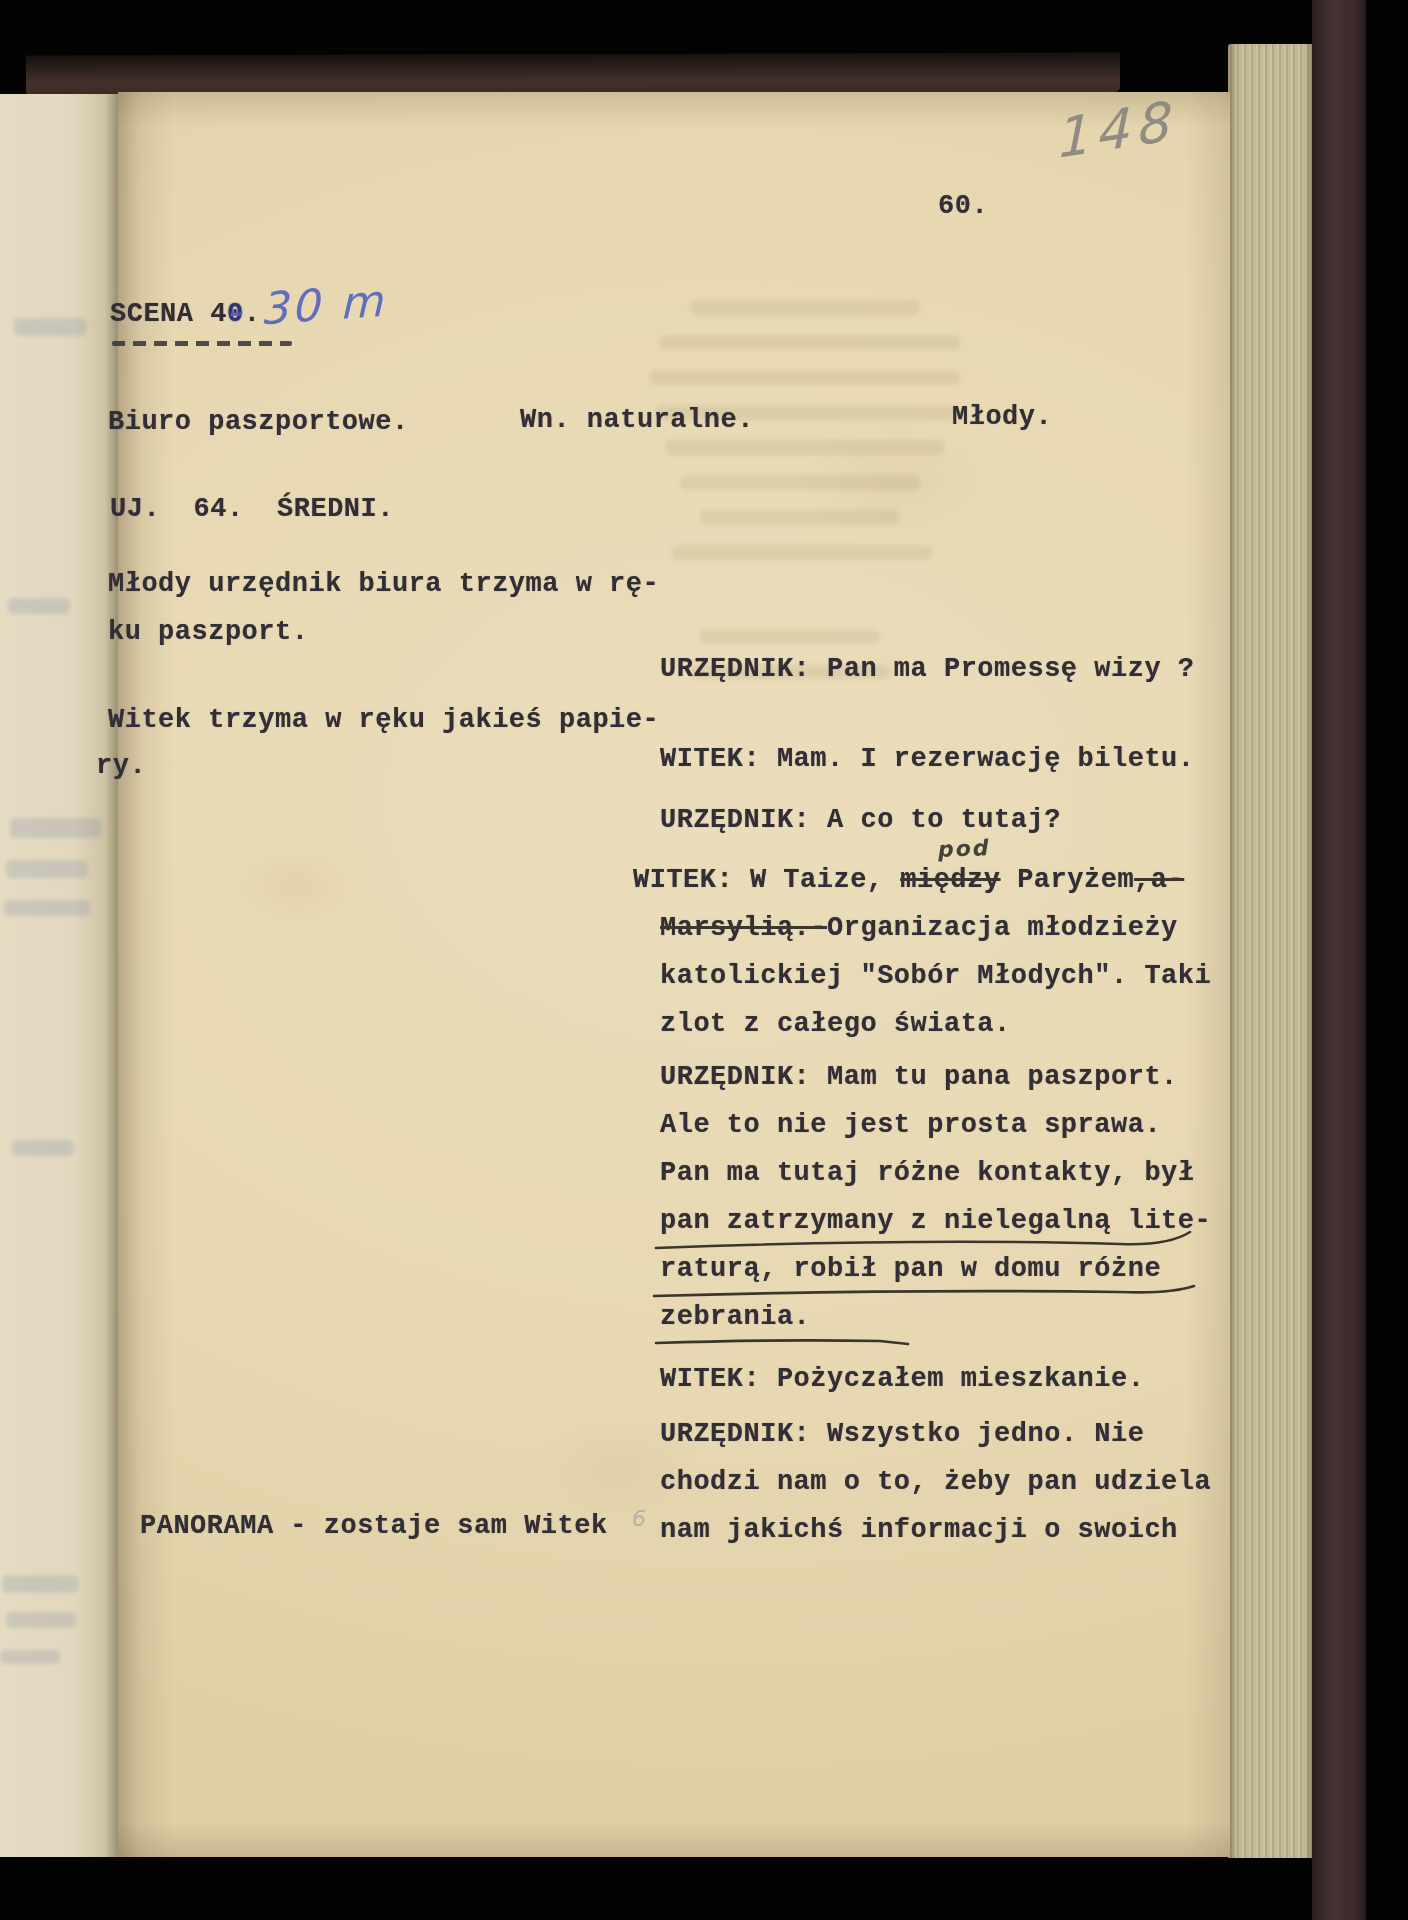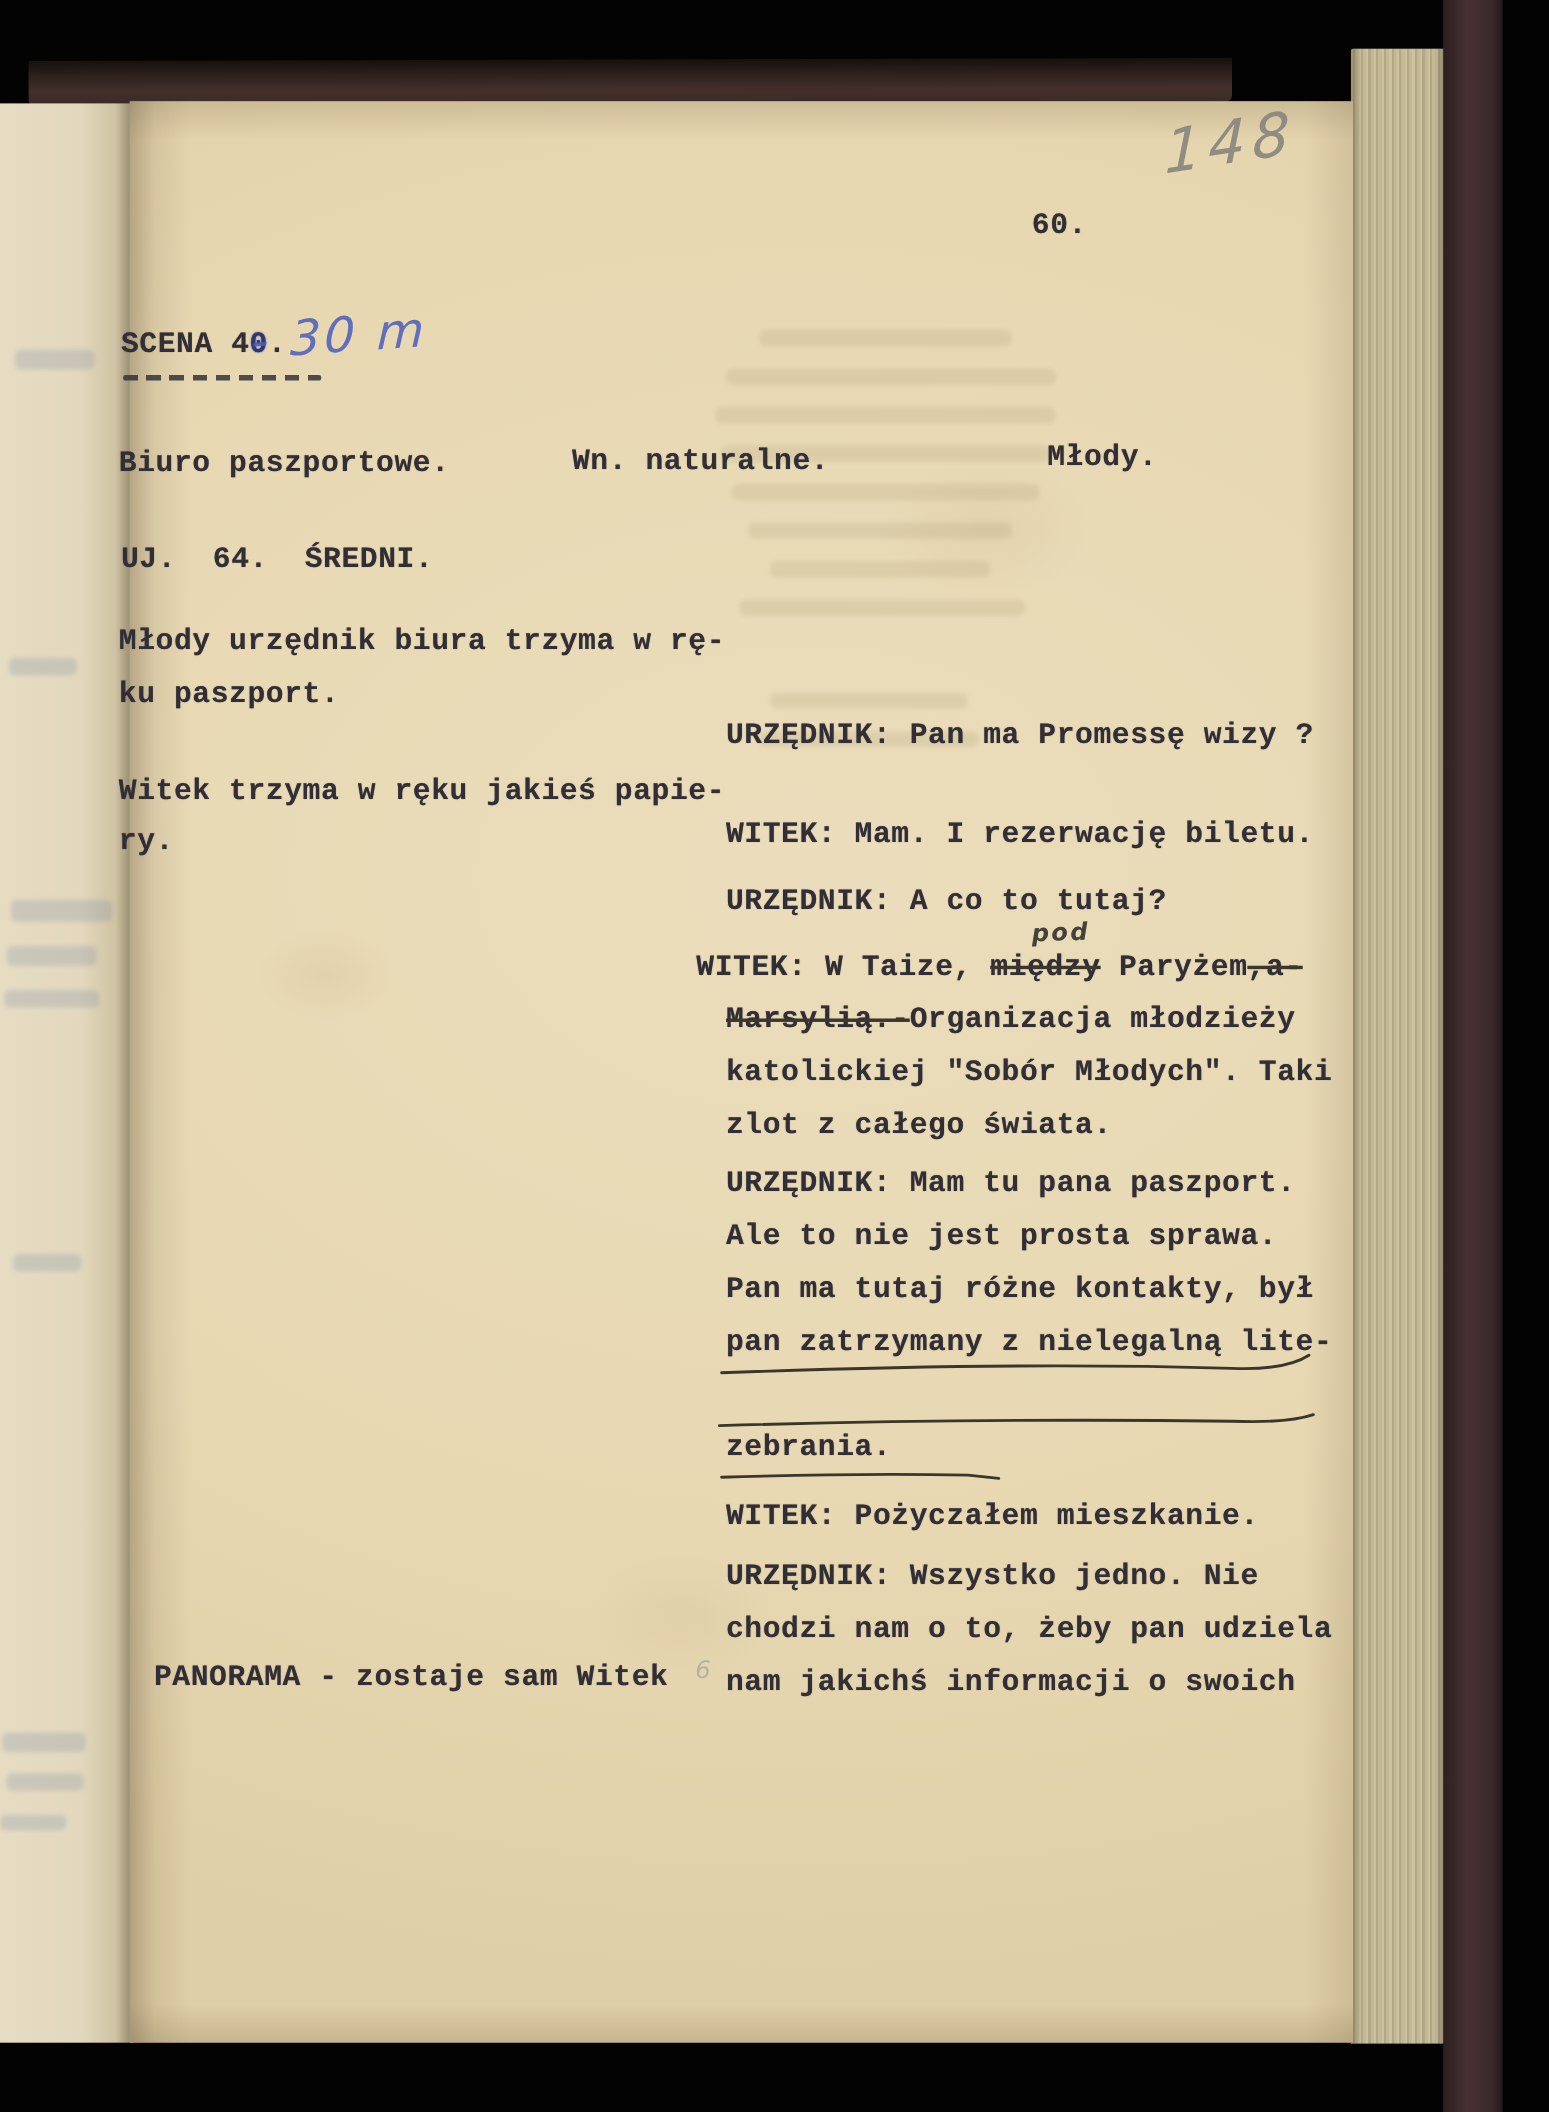--- a/index.html
+++ b/index.html
@@ -91,39 +91,40 @@
 
   <div class="typed" style="left:108px;top:408px">Biuro paszportowe.</div>
   <div class="typed" style="left:520px;top:406px">Wn. naturalne.</div>
   <div class="typed" style="left:952px;top:403px">Młody.</div>
 
   <div class="typed" style="left:110px;top:495px">UJ.  64.  ŚREDNI.</div>
 
   <div class="typed" style="left:108px;top:570px">Młody urzędnik biura trzyma w rę-</div>
   <div class="typed" style="left:108px;top:618px">ku paszport.</div>
   <div class="typed" style="left:108px;top:706px">Witek trzyma w ręku jakieś papie-</div>
-  <div class="typed" style="left:108px;top:752px">ry.</div>
+  <div class="typed" style="left:96px;top:752px">ry.</div>
 
   <div class="typed" style="left:660px;top:655px">URZĘDNIK: Pan ma Promessę wizy ?</div>
   <div class="typed" style="left:660px;top:745px">WITEK: Mam. I rezerwację biletu.</div>
   <div class="typed" style="left:660px;top:806px">URZĘDNIK: A co to tutaj?</div>
 
   <div class="hw hw-pod" style="left:938px;top:836px">pod</div>
 
   <div class="typed" style="left:633px;top:866px"><span>WITEK: W Taize, </span><span class="strike">między</span><span> Paryżem</span><span class="strike">,a-</span></div>
 
   <div class="typed" style="left:660px;top:914px"><span class="strike">Marsylią.-</span><span>Organizacja młodzieży</span></div>
 
   <div class="typed" style="left:660px;top:962px">katolickiej "Sobór Młodych". Taki</div>
   <div class="typed" style="left:660px;top:1010px">zlot z całego świata.</div>
 
   <div class="typed" style="left:660px;top:1111px">Ale to nie jest prosta sprawa.</div>
   <div class="typed" style="left:660px;top:1063px">URZĘDNIK: Mam tu pana paszport.</div>
   <div class="typed" style="left:660px;top:1159px">Pan ma tutaj różne kontakty, był</div>
   <div class="typed" style="left:660px;top:1207px">pan zatrzymany z nielegalną lite-</div>
+  <div class="typed" style="left:660px;top:1255px">raturą, robił pan w domu różne</div>
   <div class="typed" style="left:660px;top:1303px">zebrania.</div>
 
   <div class="typed" style="left:660px;top:1365px">WITEK: Pożyczałem mieszkanie.</div>
   <div class="typed" style="left:660px;top:1420px">URZĘDNIK: Wszystko jedno. Nie</div>
   <div class="typed" style="left:660px;top:1468px">chodzi nam o to, żeby pan udziela</div>
   <div class="typed" style="left:660px;top:1516px">nam jakichś informacji o swoich</div>
 
   <div class="hw hw-six" style="left:632px;top:1506px">6</div>
 
   <div class="typed" style="left:140px;top:1512px">PANORAMA - zostaje sam Witek</div>

